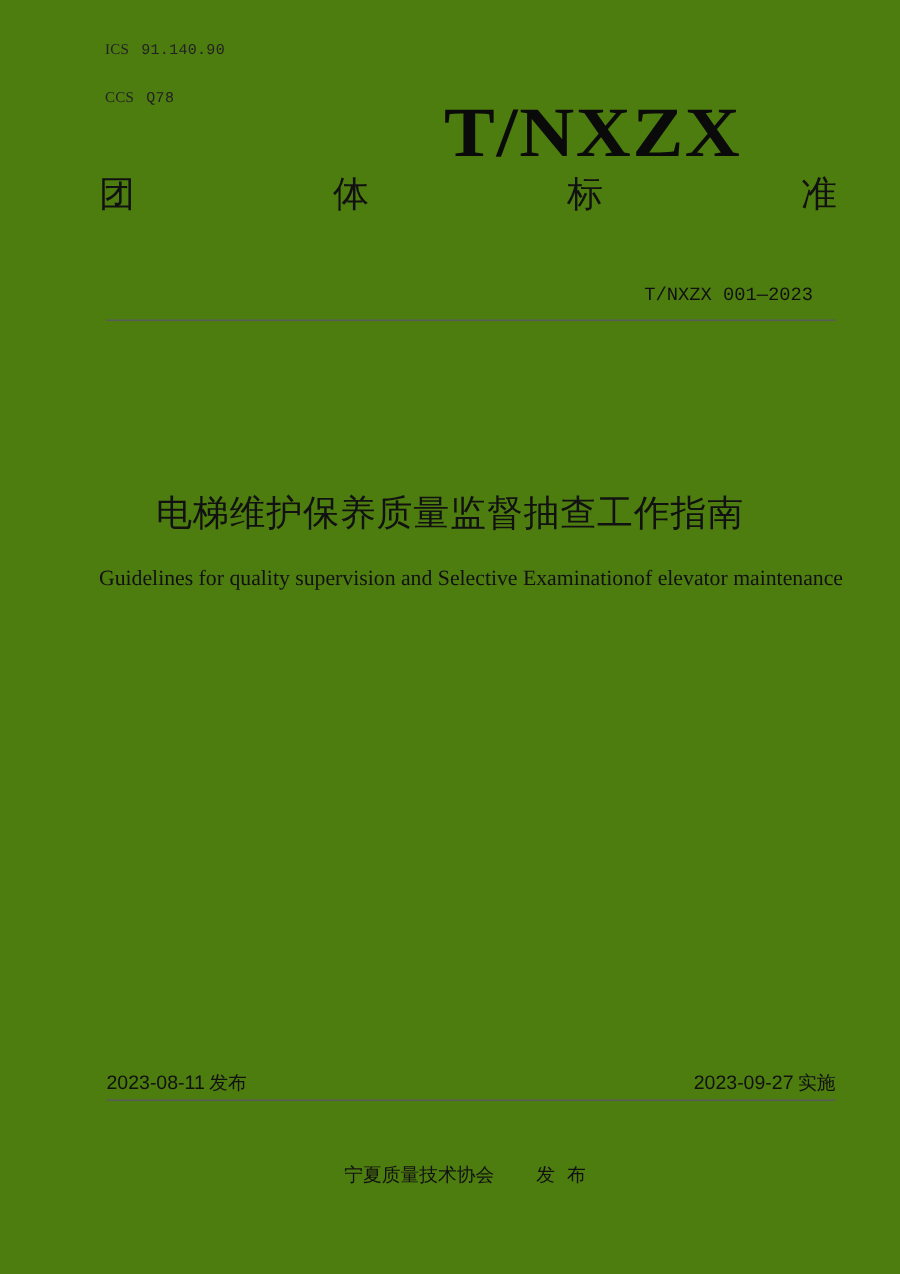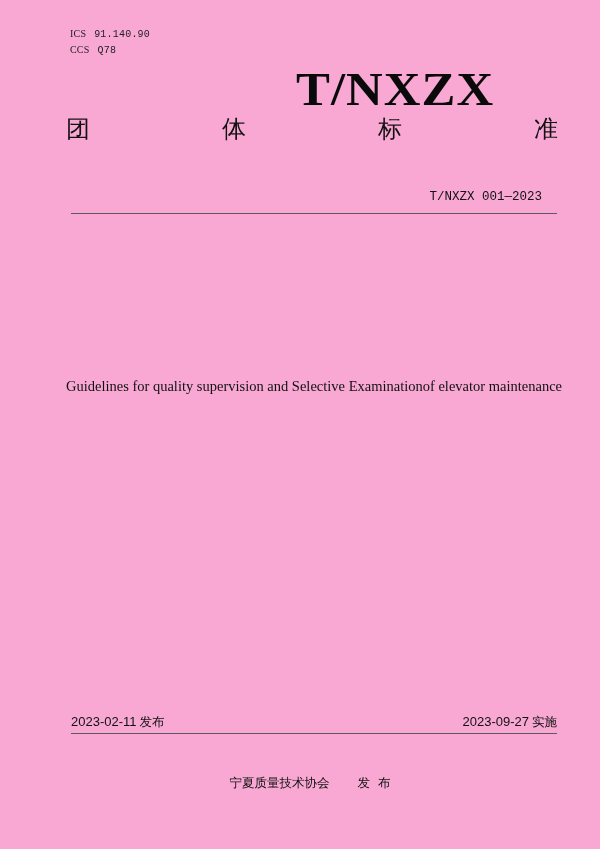--- a/index.html
+++ b/index.html
@@ -1,28 +1,28 @@
 <!DOCTYPE html>
 <html><head>
   <meta charset="utf-8">
   <style>
     * { margin: 0; padding: 0; box-sizing: border-box; }
     html, body { width: 600px; height: 849px; background: #ffffff; overflow: hidden; }
     body { position: relative; color: #111111; font-family: "DejaVu Sans", sans-serif; }
 
-    .page { position: absolute; left: 0; top: 0; width: 600px; height: 849px; background: #f9a8d4; }
+    .page { position: absolute; left: 0; top: 0; width: 600px; height: 849px; background: #4d7c0f; }
 
     .cls-line {
       position: absolute; left: 70px;
       font-family: "Liberation Serif", serif; font-size: 10px; color: #222;
       letter-spacing: 0.2px; white-space: pre;
     }
     .cls-line .code { font-family: "Liberation Mono", monospace; font-size: 10px; margin-left: 8px; }
     #ics { top: 28px; }
-    #ccs { top: 44px; }
+    #ccs { top: 60px; }
 
     .org-code {
       position: absolute; top: 64px; left: 296px; width: 232px;
       font-family: "Liberation Serif", serif; font-weight: bold;
       font-size: 47px; line-height: 50px; color: #0a0a0a;
       letter-spacing: 1px; transform: scaleX(1.08); transform-origin: left top;
       white-space: nowrap;
     }
 
     .std-type {
@@ -83,25 +83,26 @@
     <span>团</span>
     <span>体</span>
     <span>标</span>
     <span>准</span>
   </div>
 
   <div class="std-number">T/NXZX 001—2023</div>
 
   <div class="rule" id="rule-top"></div>
 
+  <div class="title-cn">电梯维护保养质量监督抽查工作指南</div>
   <div class="title-en">Guidelines for quality supervision and Selective Examinationof elevator maintenance</div>
 
   <div class="date-row">
     <div>
-      <span class="num">2023-02-11</span><span class="lbl">发布</span>
+      <span class="num">2023-08-11</span><span class="lbl">发布</span>
     </div>
     <div>
       <span class="num">2023-09-27</span><span class="lbl">实施</span>
     </div>
   </div>
 
   <div class="rule" id="rule-bottom"></div>
 
   <div class="publisher"><span>宁夏质量技术协会</span><span class="verb">发布</span></div>
 

